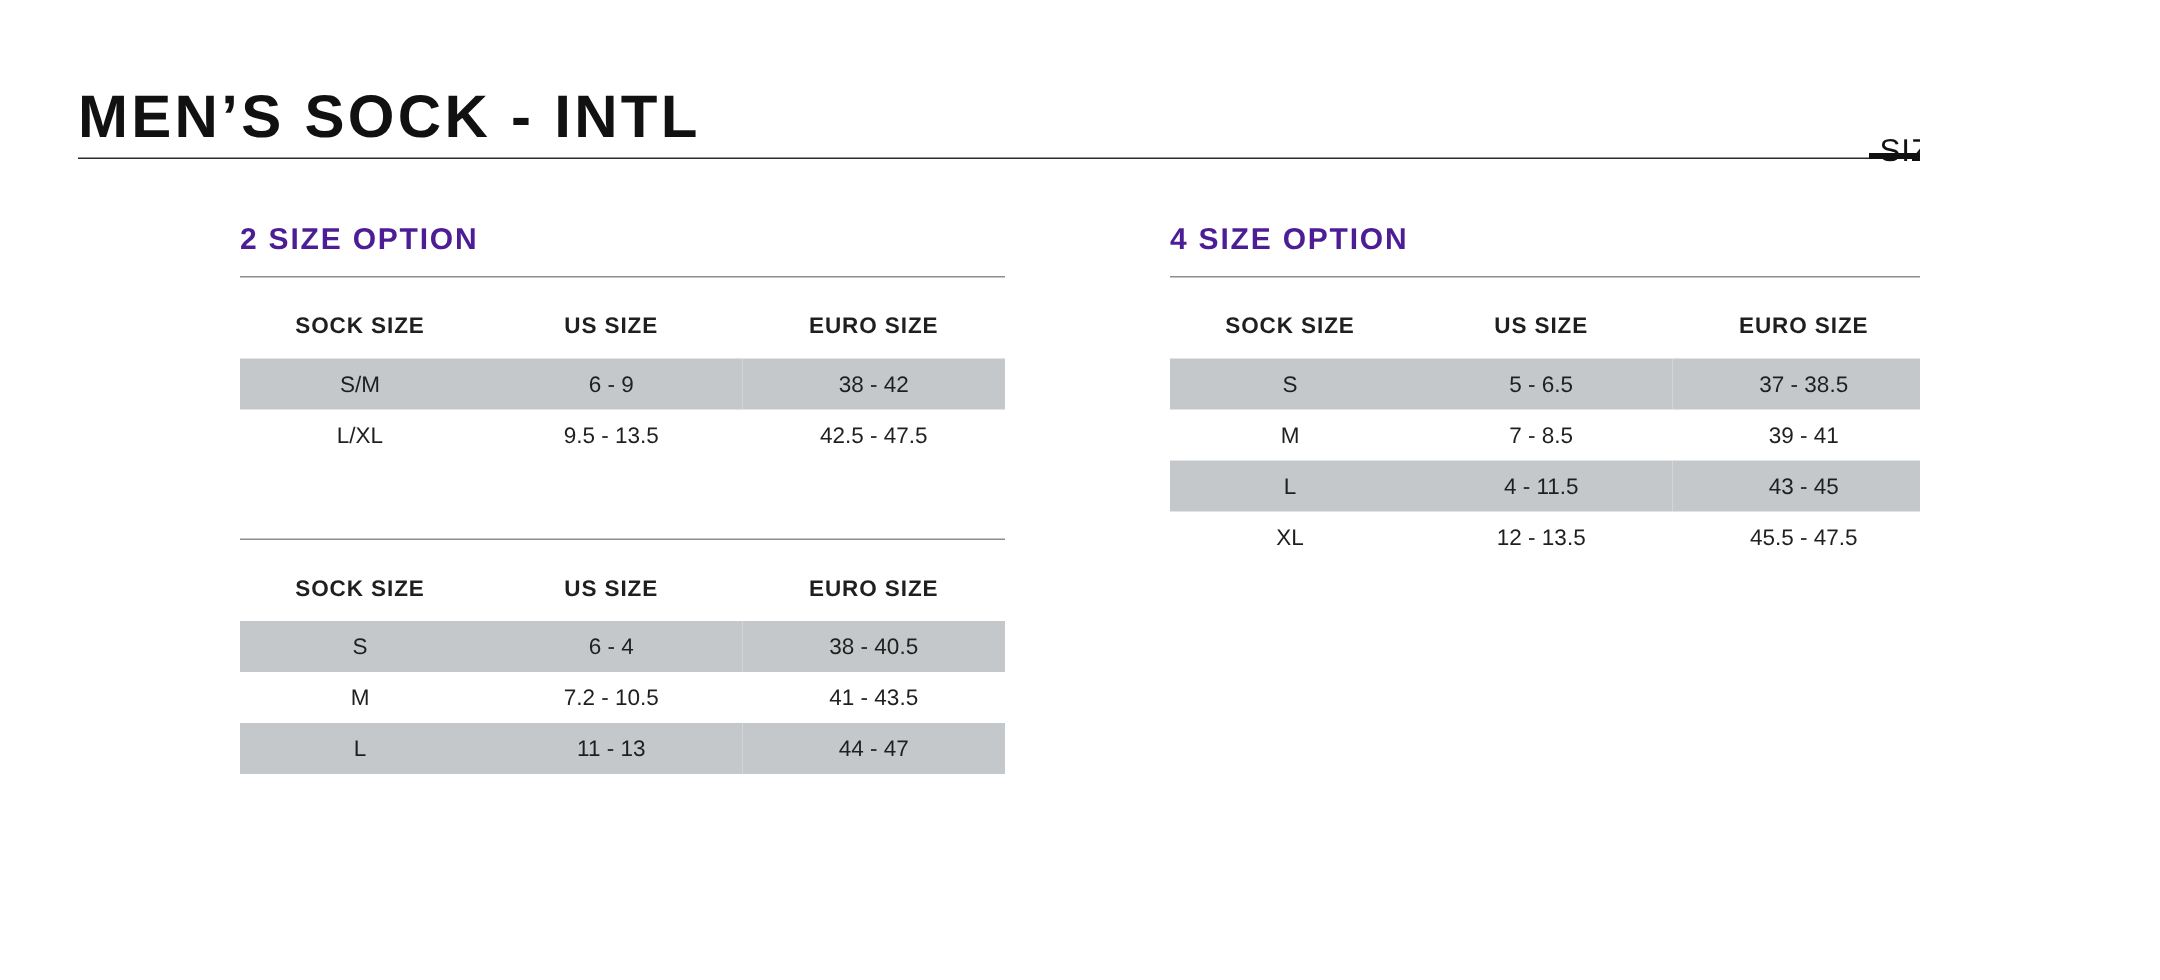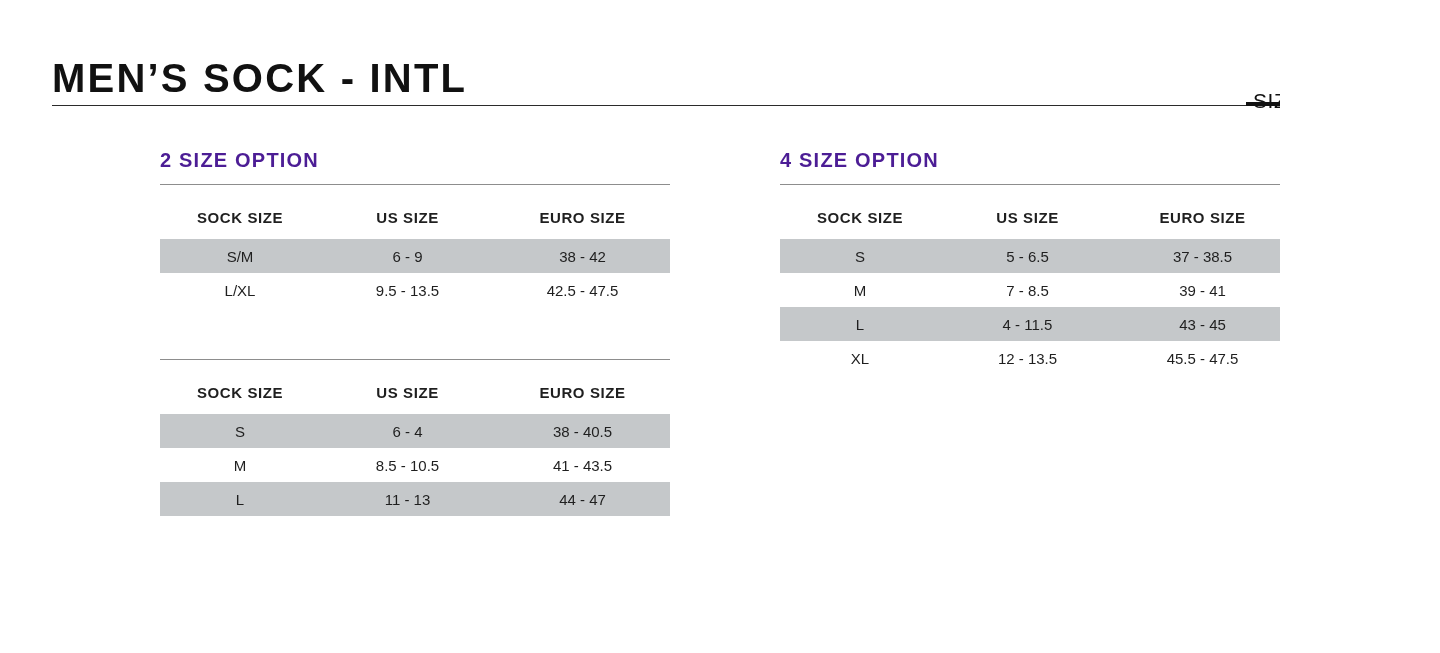--- a/index.html
+++ b/index.html
@@ -187,21 +187,21 @@
           </tr>
         </thead>
         <tbody>
           <tr class="shaded">
             <td>S</td>
             <td>6 - 4</td>
             <td>38 - 40.5</td>
           </tr>
           <tr class="plain">
             <td>M</td>
-            <td>8.5 - 10.5</td>
+            <td>7.2 - 10.5</td>
             <td>41 - 43.5</td>
           </tr>
           <tr class="shaded">
             <td>L</td>
             <td>11 - 13</td>
             <td>44 - 47</td>
           </tr>
         </tbody>
       </table>
     </div>

